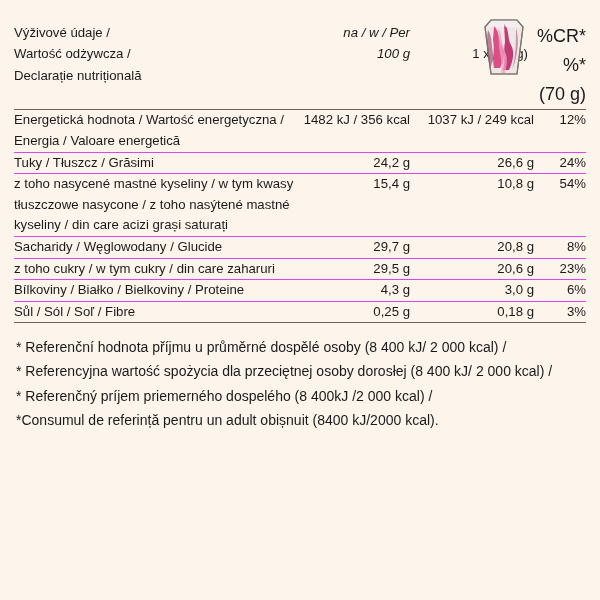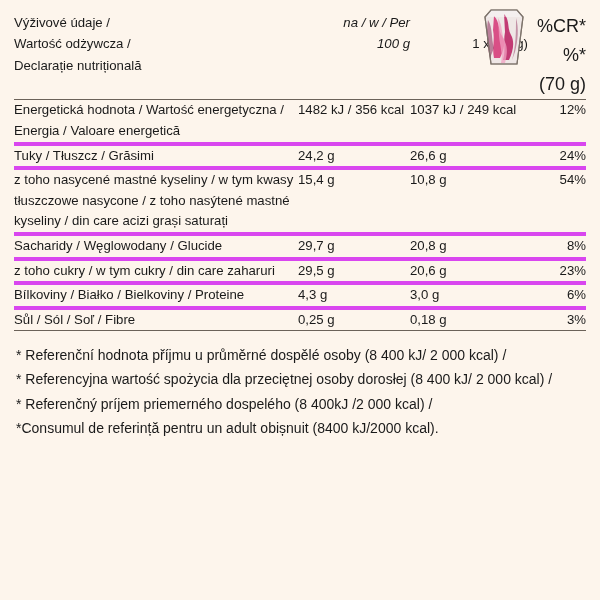--- a/index.html
+++ b/index.html
@@ -12,21 +12,21 @@
     background: #fdf5ec;
     font-family: "Liberation Sans", sans-serif;
     color: #1a1a1a;
     overflow: hidden;
   }
   .sheet {
     box-sizing: border-box;
     width: 600px;
     height: 600px;
     background: #fdf5ec;
-    padding: 12px 14px 10px 14px;
+    padding: 22px 14px 10px 14px;
     position: relative;
   }
   table.nutri {
     width: 572px;
     border-collapse: collapse;
     table-layout: fixed;
     font-size: 13.2px;
   }
   table.nutri td {
     vertical-align: top;
@@ -74,33 +74,34 @@
   }
   .pack-icon {
     position: absolute;
     left: 72px;
     top: -4px;
     width: 44px;
     height: 58px;
   }
 
   .row td {
-    border-top: 4px solid #d946ef;
+    border-top: 1px solid #d946ef;
     padding-top: 5px;
     padding-bottom: 5px;
   }
   .row.first td {
     border-top: 1px solid #6b6259;
   }
   .cell-label {
     line-height: 1.56;
     padding-right: 8px;
     margin-left: 48px;
   }
   .cell-num {
+    text-align: right;
     padding-right: 6px;
     line-height: 1.56;
     white-space: nowrap;
   }
   .cell-cr {
     text-align: right;
     line-height: 1.56;
     white-space: nowrap;
   }
   .last-line td {

